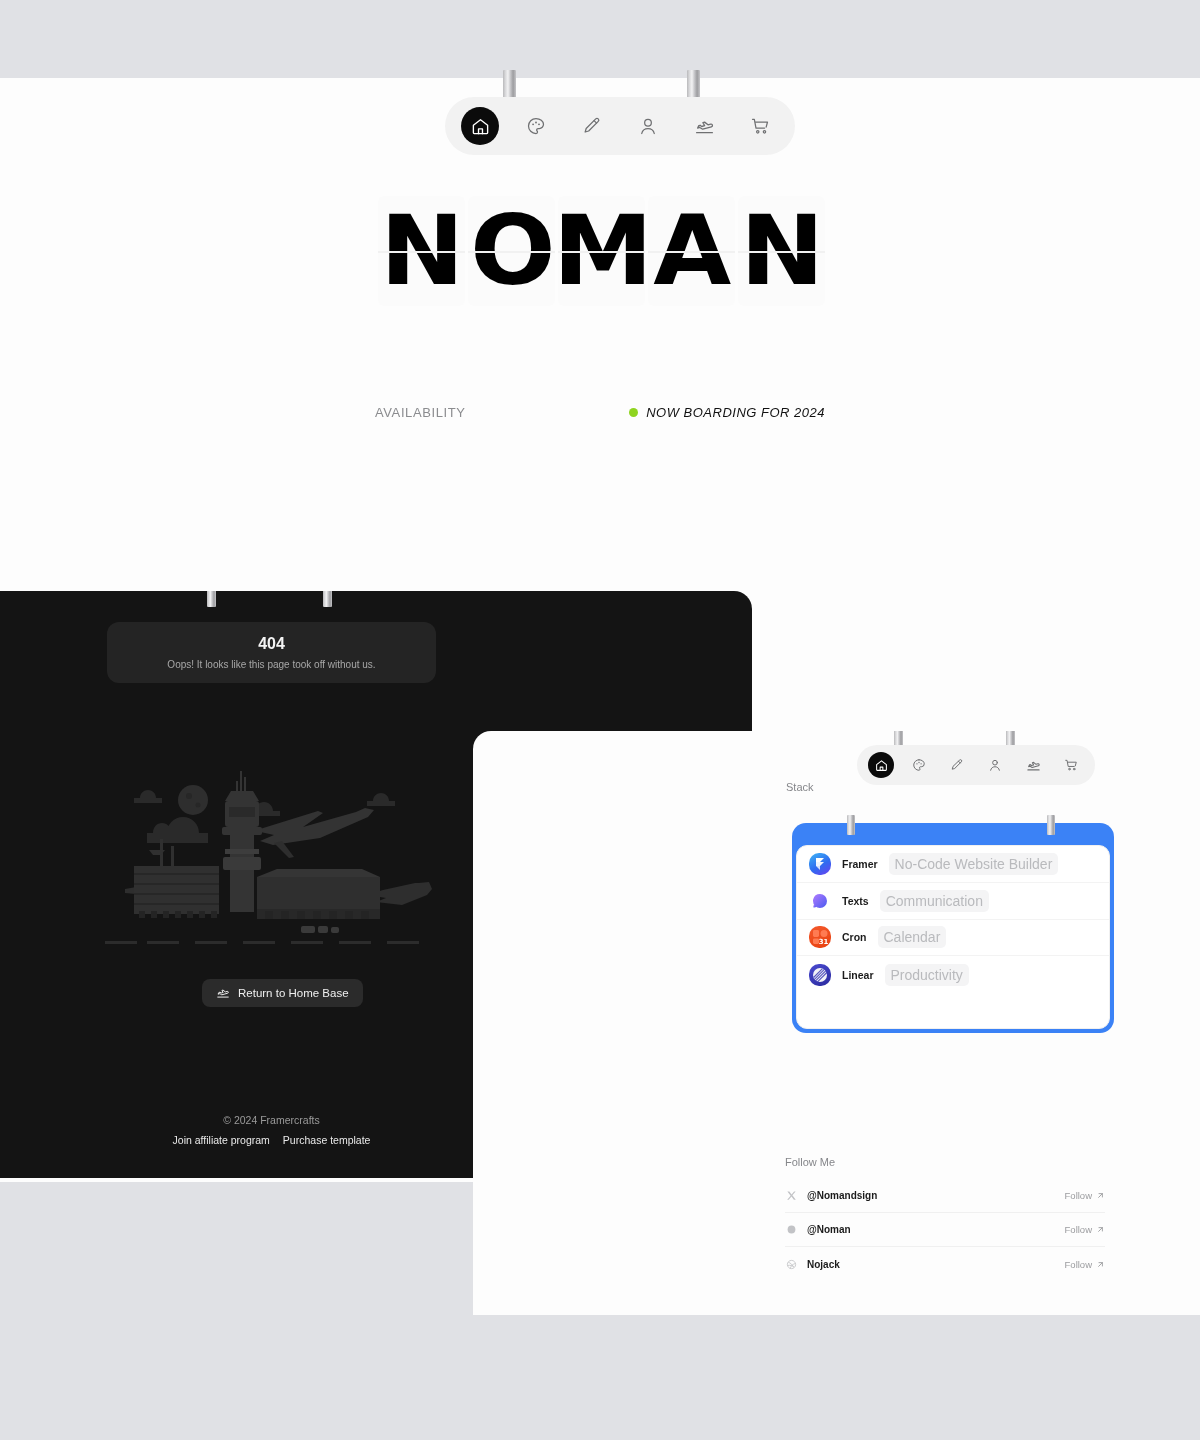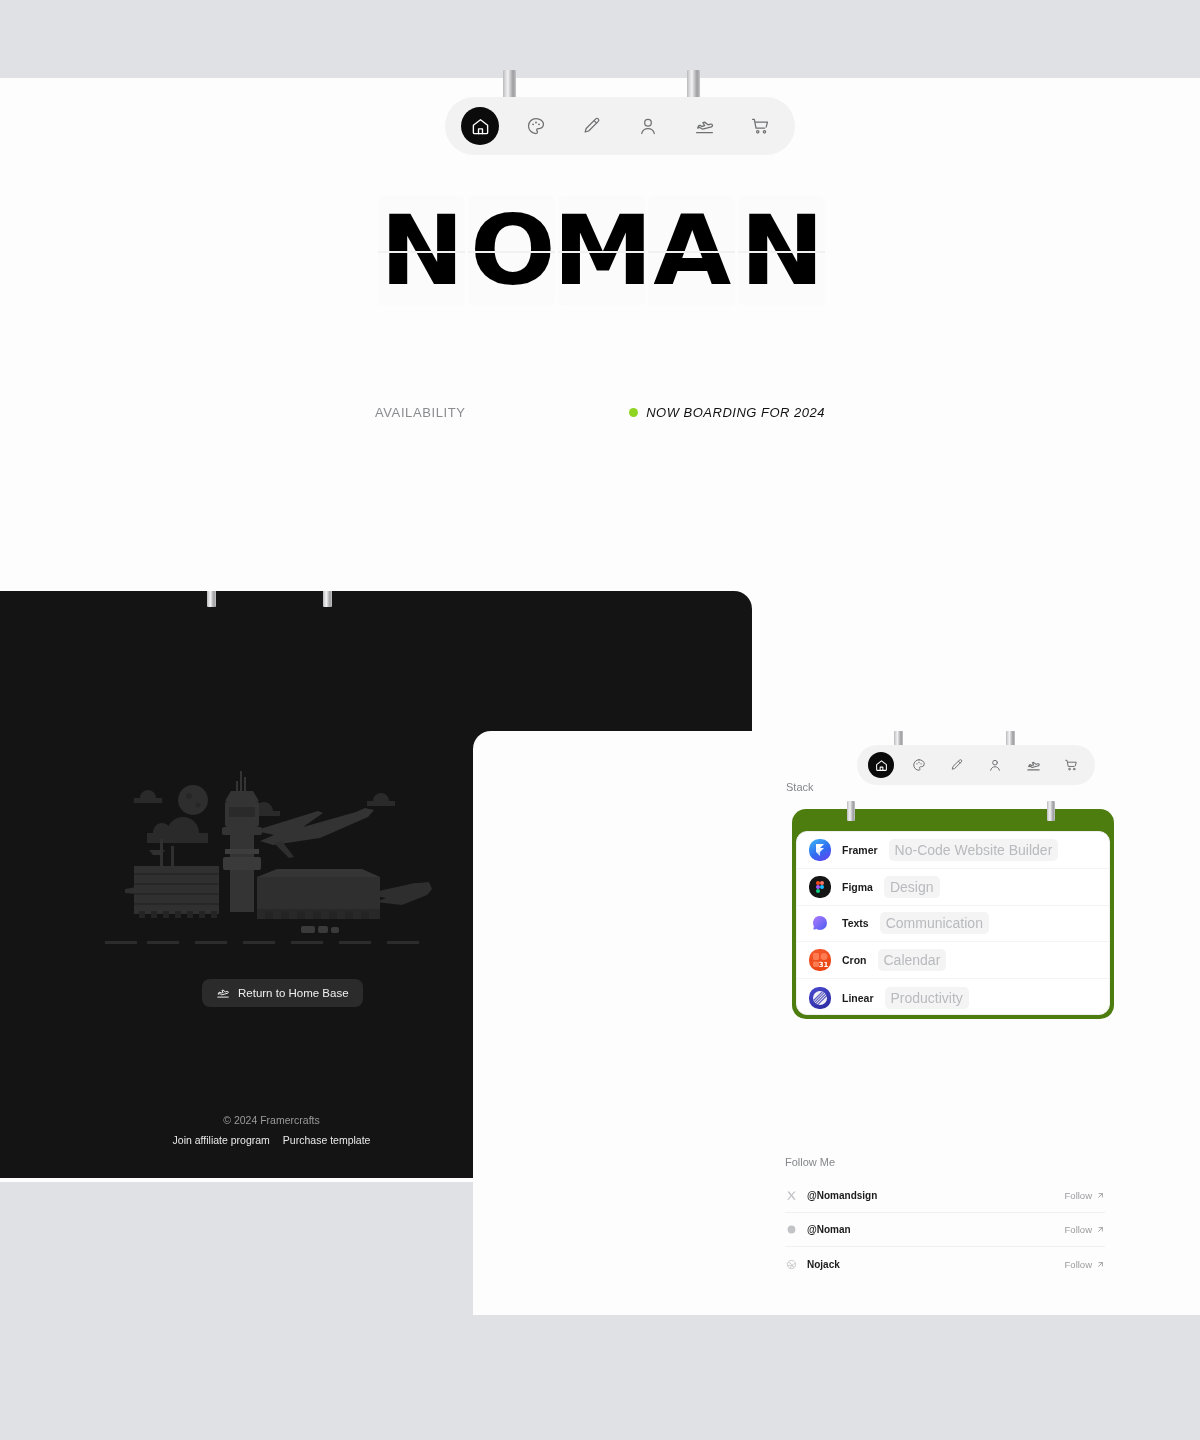--- a/index.html
+++ b/index.html
@@ -136,23 +136,23 @@
     left: 473px; top: 731px; width: 727px; height: 584px;
     background: #fdfdfd;
     border-top-left-radius: 18px;
     overflow: hidden;
   }
   #stack-title {
     position: absolute; left: 313px; top: 50px;
     font-size: 11px; color: #85868a;
   }
   #stack-box {
-    position: absolute; left: 319px; top: 78px;
+    position: absolute; left: 319px; top: 92px;
     width: 322px; height: 210px;
-    background: #4d7c0f;
+    background: #3b82f6;
     border-radius: 14px;
   }
   #stack-inner {
     position: absolute; left: 4px; top: 22px;
     width: 314px; height: 184px;
     background: #fff;
     border-radius: 11px;
     border: 1px solid #f0f0f0;
     overflow: hidden;
   }
@@ -283,20 +283,24 @@
         <div id="boarding-text">NOW BOARDING FOR 2024</div>
       </div>
     </div>
   </div>
 
   <div class="panel" id="panel-404">
 
     <div class="pin small" style="left:207px; top:-6px;"></div>
     <div class="pin small" style="left:323px; top:-6px;"></div>
 
+    <div id="err-card">
+      <div id="err-code">404</div>
+      <div id="err-msg">Oops! It looks like this page took off without us.</div>
+    </div>
 
     <svg id="airport-art" viewBox="0 0 335 195">
       <g fill="#2a2a2a">
 
         <path d="M35 37c0-5 4-8 8-8s8 3 8 8h6v5H29v-5z"></path>
         <path d="M150 50c0-5 4-9 9-9s9 4 9 9h7v5h-32v-5z"></path>
         <path d="M268 40c0-5 4-8 8-8s8 3 8 8h6v5h-28v-5z"></path>
         <path d="M62 72c0-9 7-16 16-16s16 7 16 16h9v10H42v-10h6c0-6 4-10 9-10s9 4 9 10z"></path>
 
         <circle cx="88" cy="39" r="15" fill="#2e2e2e"></circle>
@@ -448,33 +452,20 @@
             <svg width="22" height="22" viewBox="0 0 22 22">
                 <path d="M7 5h8l-4 4H7z" fill="#fff"></path>
                 <path d="M7 9h8l-4 4H7z" fill="#fff" opacity=".92"></path>
                 <path d="M7 13h4v4z" fill="#fff" opacity=".8"></path>
               </svg>
           </span>
           <span class="stack-name">Framer</span>
           <span class="stack-tag">No-Code Website Builder</span>
         </div>
 
-        <div class="stack-row">
-          <span class="app-icon ic-figma">
-            <svg width="22" height="22" viewBox="0 0 22 22">
-                <rect x="7" y="5" width="4" height="4" rx="2" fill="#f24e1e"></rect>
-                <rect x="11" y="5" width="4" height="4" rx="2" fill="#ff7262"></rect>
-                <rect x="7" y="9" width="4" height="4" rx="2" fill="#a259ff"></rect>
-                <circle cx="13" cy="11" r="2" fill="#1abcfe"></circle>
-                <rect x="7" y="13" width="4" height="4" rx="2" fill="#0acf83"></rect>
-              </svg>
-          </span>
-          <span class="stack-name">Figma</span>
-          <span class="stack-tag">Design</span>
-        </div>
 
         <div class="stack-row">
           <span class="app-icon ic-texts">
             <svg width="22" height="22" viewBox="0 0 22 22">
                 <defs>
                   <linearGradient id="tg" x1="0" y1="0" x2="1" y2="1">
                     <stop offset="0" stop-color="#b07bff"></stop>
                     <stop offset="1" stop-color="#4a5bf0"></stop>
                   </linearGradient>
                 </defs>

